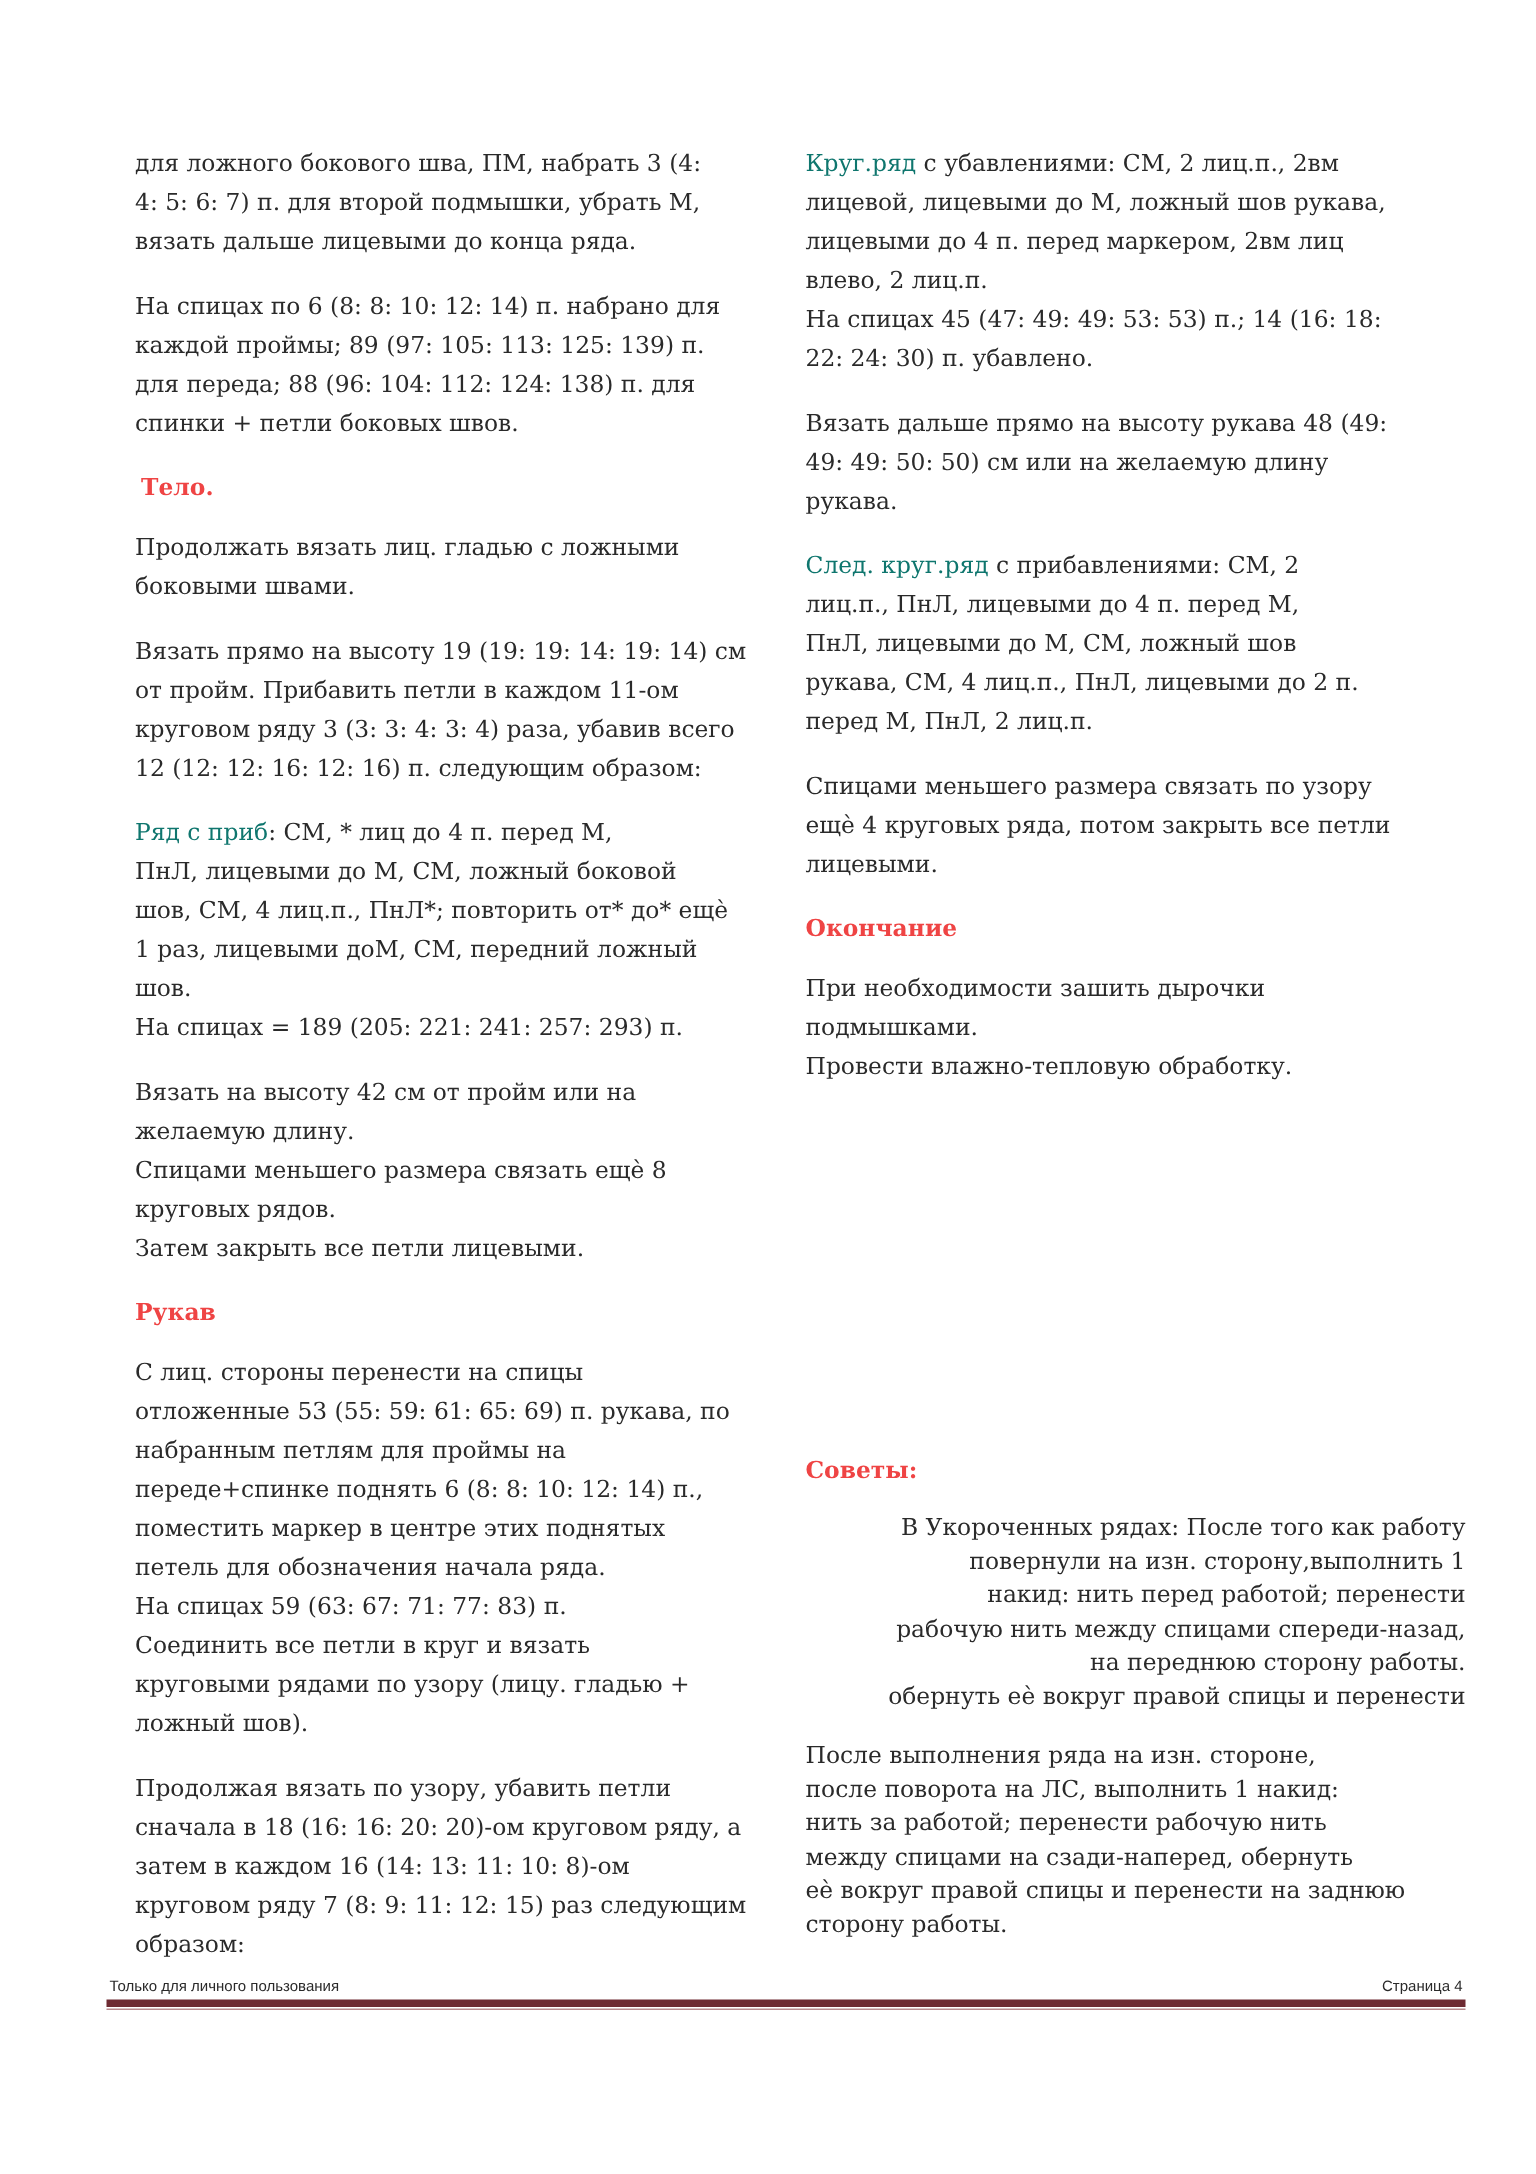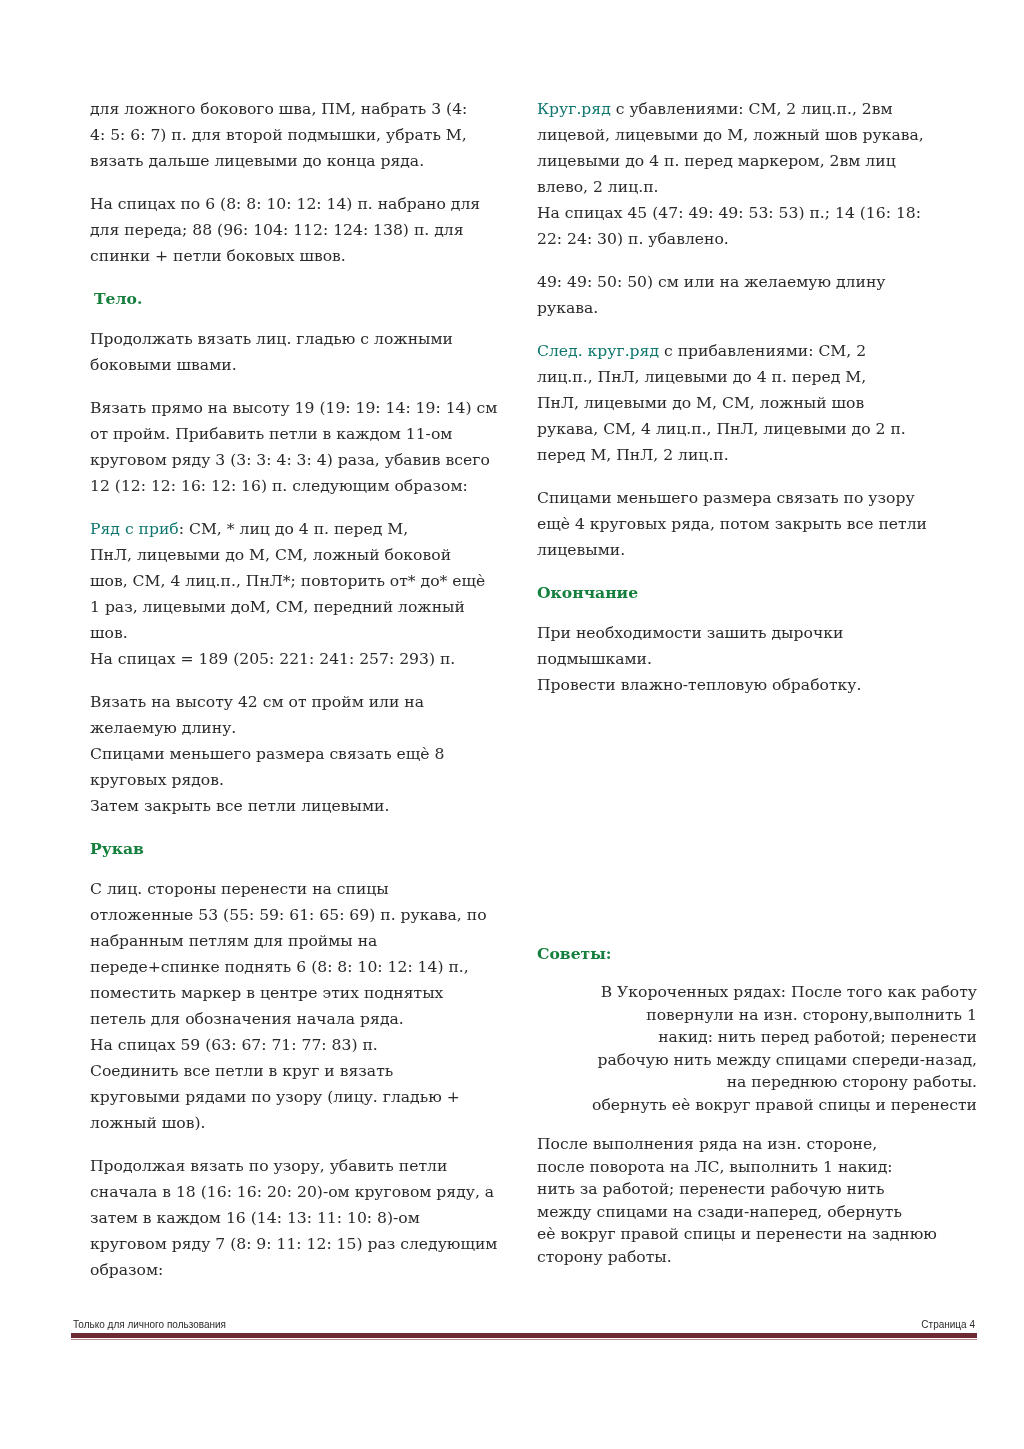--- a/index.html
+++ b/index.html
@@ -3,21 +3,21 @@
 <meta charset="utf-8">
 <style>
   html, body { margin: 0; padding: 0; background: #ffffff; }
   body { width: 1024px; height: 1449px; position: relative; overflow: hidden;
          font-family: "DejaVu Serif", "Liberation Serif", serif; color: #2a2a2a; }
   .col { position: absolute; top: 96px; width: 445px; font-size: 15.6px; line-height: 26px; }
   .col.left { left: 90px; }
   .col.right { left: 537px; width: 440px; }
   p { margin: 0 0 17px 0; }
   .line { display: block; white-space: nowrap; }
-  h2 { margin: 0 0 14px 0; font-size: 15.6px; line-height: 26px; font-weight: bold; color: #15803d; }
+  h2 { margin: 0 0 14px 0; font-size: 15.6px; line-height: 26px; font-weight: bold; color: #ef4444; }
   h2.indent { padding-left: 4px; }
   b { font-weight: normal; color: #0f766e; }
   .spacer-tips { height: 226px; }
   .footer-rule { position: absolute; left: 71px; top: 1333px; width: 906px; height: 5px; background: #6e2a32; }
   .footer-rule2 { position: absolute; left: 71px; top: 1339px; width: 906px; height: 1px; background: #b98a8e; }
   .footer-left, .footer-right { position: absolute; top: 1319px; font-family: "Liberation Sans", sans-serif;
      font-size: 10px; color: #2a2a2a; }
   .footer-left { left: 73px; }
   .footer-right { right: 49px; }
 </style>
@@ -25,20 +25,21 @@
 <body>
 
 <div class="col left">
   <p>
       <span class="line">для ложного  бокового  шва, ПМ, набрать 3 (4:</span>
       <span class="line">4: 5: 6: 7) п. для второй подмышки, убрать М,</span>
       <span class="line">вязать дальше лицевыми до конца ряда.</span>
     </p>
   <p>
       <span class="line">На спицах  по 6 (8: 8: 10: 12: 14) п. набрано для</span>
+      <span class="line">каждой проймы; 89 (97: 105: 113: 125: 139) п.</span>
       <span class="line">для переда; 88 (96: 104: 112: 124: 138) п. для</span>
       <span class="line">спинки + петли боковых швов.</span>
     </p>
   <h2 class="indent">Тело.</h2>
   <p>
       <span class="line">Продолжать вязать лиц. гладью с ложными</span>
       <span class="line">боковыми швами.</span>
     </p>
   <p>
       <span class="line">Вязать прямо на высоту 19 (19: 19: 14: 19: 14) см</span>
@@ -78,20 +79,21 @@
       <span class="line">образом:</span>
     </p>
 </div>
 
 <div class="col right">
   <p>
     <span class="line"><b>Круг.ряд</b><span>  с  убавлениями:  СМ,  2  лиц.п.,  2вм</span></span>
     <span><span class="line">лицевой, лицевыми  до М, ложный шов рукава,</span><span class="line">лицевыми до 4 п. перед маркером, 2вм лиц</span><span class="line">влево, 2 лиц.п.</span><span class="line">На спицах 45 (47: 49: 49: 53: 53) п.; 14 (16: 18:</span><span class="line">22: 24: 30) п. убавлено.</span></span>
   </p>
   <p>
+      <span class="line">Вязать дальше прямо на высоту рукава 48 (49:</span>
       <span class="line">49: 49: 50: 50) см или на желаемую длину</span>
       <span class="line">рукава.</span>
     </p>
   <p>
     <span class="line"><b>След. круг.ряд</b><span> с прибавлениями: СМ, 2</span></span>
     <span><span class="line">лиц.п., ПнЛ, лицевыми  до 4  п. перед  М,</span><span class="line">ПнЛ,  лицевыми  до М, СМ, ложный шов</span><span class="line">рукава, СМ, 4 лиц.п., ПнЛ, лицевыми до 2 п.</span><span class="line">перед М, ПнЛ, 2 лиц.п.</span></span>
   </p>
   <p>
       <span class="line">Спицами меньшего размера связать по узору</span>
       <span class="line">ещѐ 4 круговых ряда, потом закрыть все петли</span>

